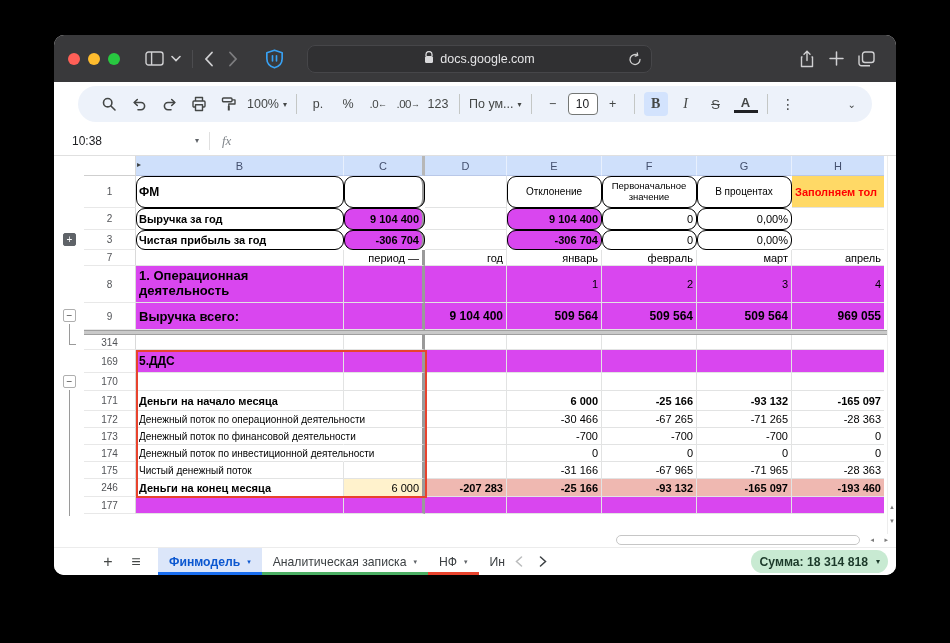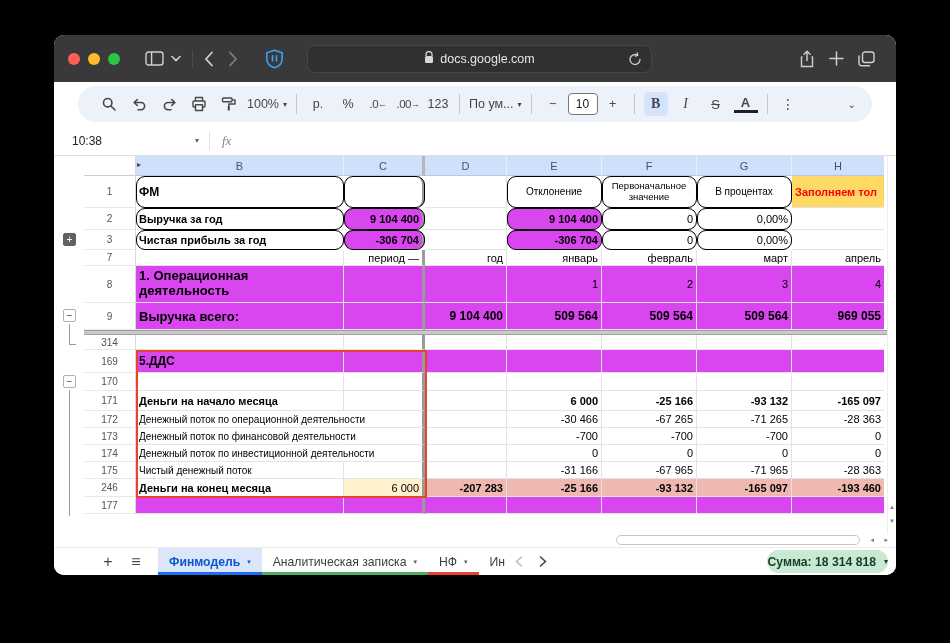--- a/index.html
+++ b/index.html
@@ -98,21 +98,21 @@
   .sheetbar{ height:28px; flex:0 0 28px; background:#fff; border-top:1px solid #ececec; display:flex; align-items:stretch; padding-left:40px; }
   .sbtn{ width:28px; display:flex; align-items:center; justify-content:center; color:#444746; font-size:16px; }
   .tabs{ display:flex; align-items:stretch; margin-left:8px; }
   .tab{ position:relative; display:flex; align-items:center; padding:0 11px; font-size:12.2px; color:#3c4043; white-space:nowrap; }
   .tab .tarr{ font-size:7px; margin-left:7px; color:#5f6368; }
   .tab.active{ background:#dce6f9; color:#0b57d0; font-weight:bold; }
   .tab.active .tarr{ color:#0b57d0; }
   .stripe{ position:absolute; left:0; right:0; bottom:0; height:3px; }
   .navarr{ display:flex; align-items:center; margin-left:10px; gap:16px; }
   .sumpill{ margin-left:auto; margin-right:8px; align-self:center; background:#c8ead2; border-radius:13px; height:23px;
-    display:flex; align-items:center; padding:0 0; font-size:12.2px; font-weight:bold; color:#1c3a2a; }
+    display:flex; align-items:center; padding:0 8px; font-size:12.2px; font-weight:bold; color:#1c3a2a; }
   .sumpill .ddarrow{ color:#1c3a2a; margin-left:8px; }
   .tabclip{ overflow:hidden; max-width:26px; padding-right:0; }
 </style>
 </head>
 <body>
 
 <div class="window">
 
   <div class="titlebar">
     <div class="traffic">

